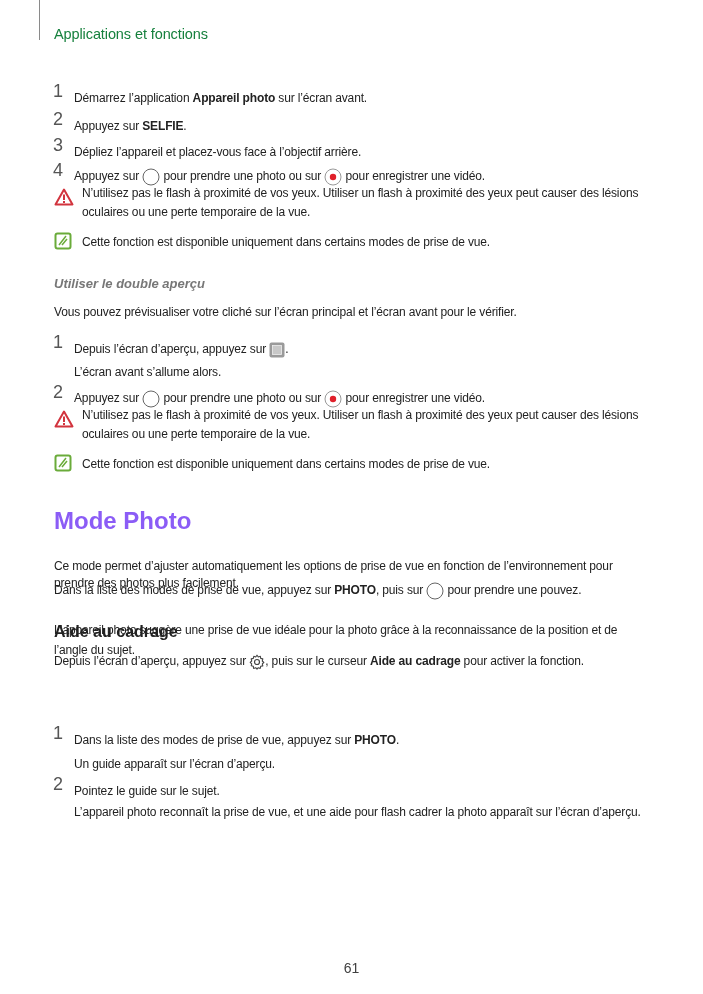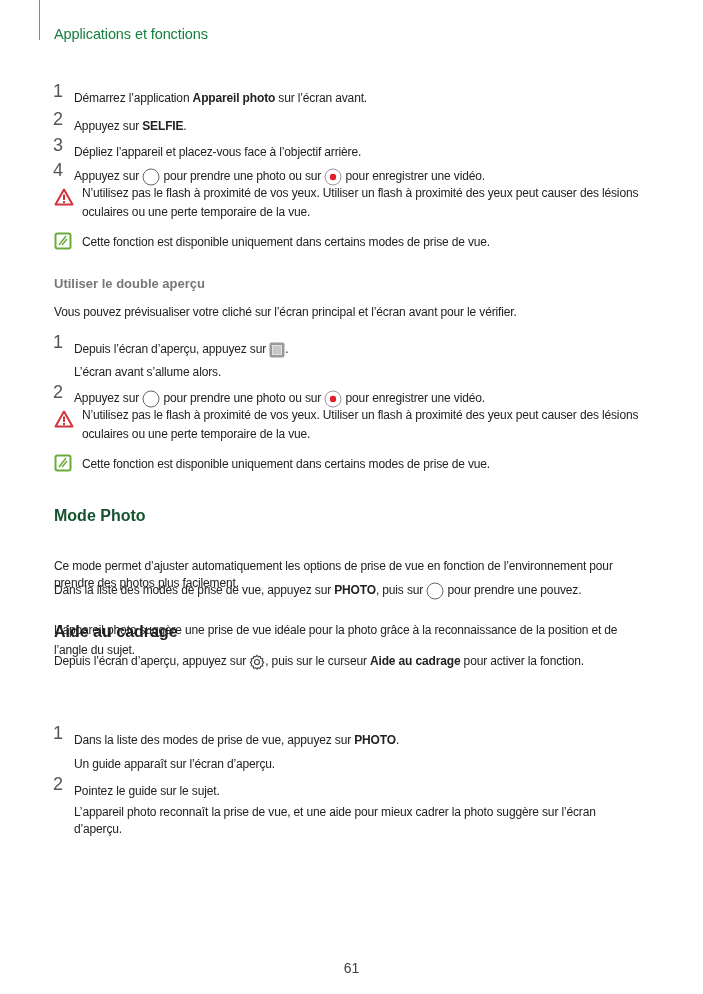--- a/index.html
+++ b/index.html
@@ -6,22 +6,22 @@
   body { width:703px; height:994px; position:relative; overflow:hidden;
          font-family:"Liberation Sans", sans-serif; color:#222222; font-size:12px; }
   .vline { position:absolute; left:39px; top:0; width:1px; height:40px; background:#8a8a8a; }
   .header { position:absolute; left:54px; top:26px; font-size:14.5px; color:#15803d; letter-spacing:-0.1px; }
   .num { position:absolute; left:53px; font-size:18px; color:#555555; font-weight:normal; line-height:18px; }
   .line { position:absolute; left:74px; font-size:12px; line-height:15px; white-space:nowrap; letter-spacing:-0.15px;margin-top:6px; }
   .para { position:absolute; left:54px; font-size:12px; line-height:15px; white-space:nowrap; letter-spacing:-0.15px; }
   .warn-text { position:absolute; left:82px; font-size:12px; line-height:19px; width:560px; letter-spacing:-0.15px; }
   .b { font-weight:bold; }
   .icon { display:inline-block; vertical-align:middle; }
-  .sub-h { position:absolute; left:54px; font-size:13px; font-weight:bold; color:#777777; }
-  .sec-h { position:absolute; left:54px; font-size:16px; font-weight:bold; color:#14532d; }
+  .sub-h { position:absolute; left:54px; font-size:13px; font-weight:bold; color:#777777;font-style:italic; }
+  .sec-h { position:absolute; left:54px; font-size:24px; font-weight:bold; color:#8b5cf6; }
   .sub-h2 { position:absolute; left:54px; font-size:16px; font-weight:bold; color:#222222; }
   .page-num { position:absolute; left:0; width:703px; top:960px; text-align:center; font-size:14px; color:#404040; }
   .side-icon { position:absolute; left:54px; }
 </style>
 </head>
 <body>
 
 <div class="vline"></div>
 <div class="header">Applications et fonctions</div>
 
@@ -98,15 +98,15 @@
       <circle cx="8" cy="8" r="2.5" fill="none" stroke="#444" stroke-width="1.2"></circle>
       <path d="M8 1.2 L9.3 3 L11.4 2.3 L11.7 4.4 L13.8 4.9 L13.3 7 L14.8 8.5 L13.3 9.8 L13.8 11.9 L11.7 12.3 L11.2 14.4 L9.3 13.7 L8 15.2 L6.7 13.7 L4.6 14.4 L4.3 12.3 L2.2 11.8 L2.7 9.8 L1.2 8.3 L2.7 7 L2.2 4.9 L4.3 4.4 L4.8 2.3 L6.7 3 Z" fill="none" stroke="#444" stroke-width="1.1" stroke-linejoin="round"></path>
     </svg><span>, puis sur le curseur </span><span class="b">Aide au cadrage</span><span> pour activer la fonction.</span></div>
 
 <div class="num" style="top:724px">1</div>
 <div class="line" style="top:727px"><span>Dans la liste des modes de prise de vue, appuyez sur </span><span class="b">PHOTO</span><span>.</span></div>
 <div class="line" style="top:751px">Un guide apparaît sur l’écran d’aperçu.</div>
 
 <div class="num" style="top:775px">2</div>
 <div class="line" style="top:778px">Pointez le guide sur le sujet.</div>
-<div class="line" style="top:798px; white-space:normal; width:570px; line-height:17px">L’appareil photo reconnaît la prise de vue, et une aide pour mieux cadrer la photo suggère sur l’écran d’aperçu.</div>
+<div class="line" style="top:798px; white-space:normal; width:570px; line-height:17px">L’appareil photo reconnaît la prise de vue, et une aide pour flash cadrer la photo apparaît sur l’écran d’aperçu.</div>
 
 <div class="page-num">61</div>
 
 </body></html>

